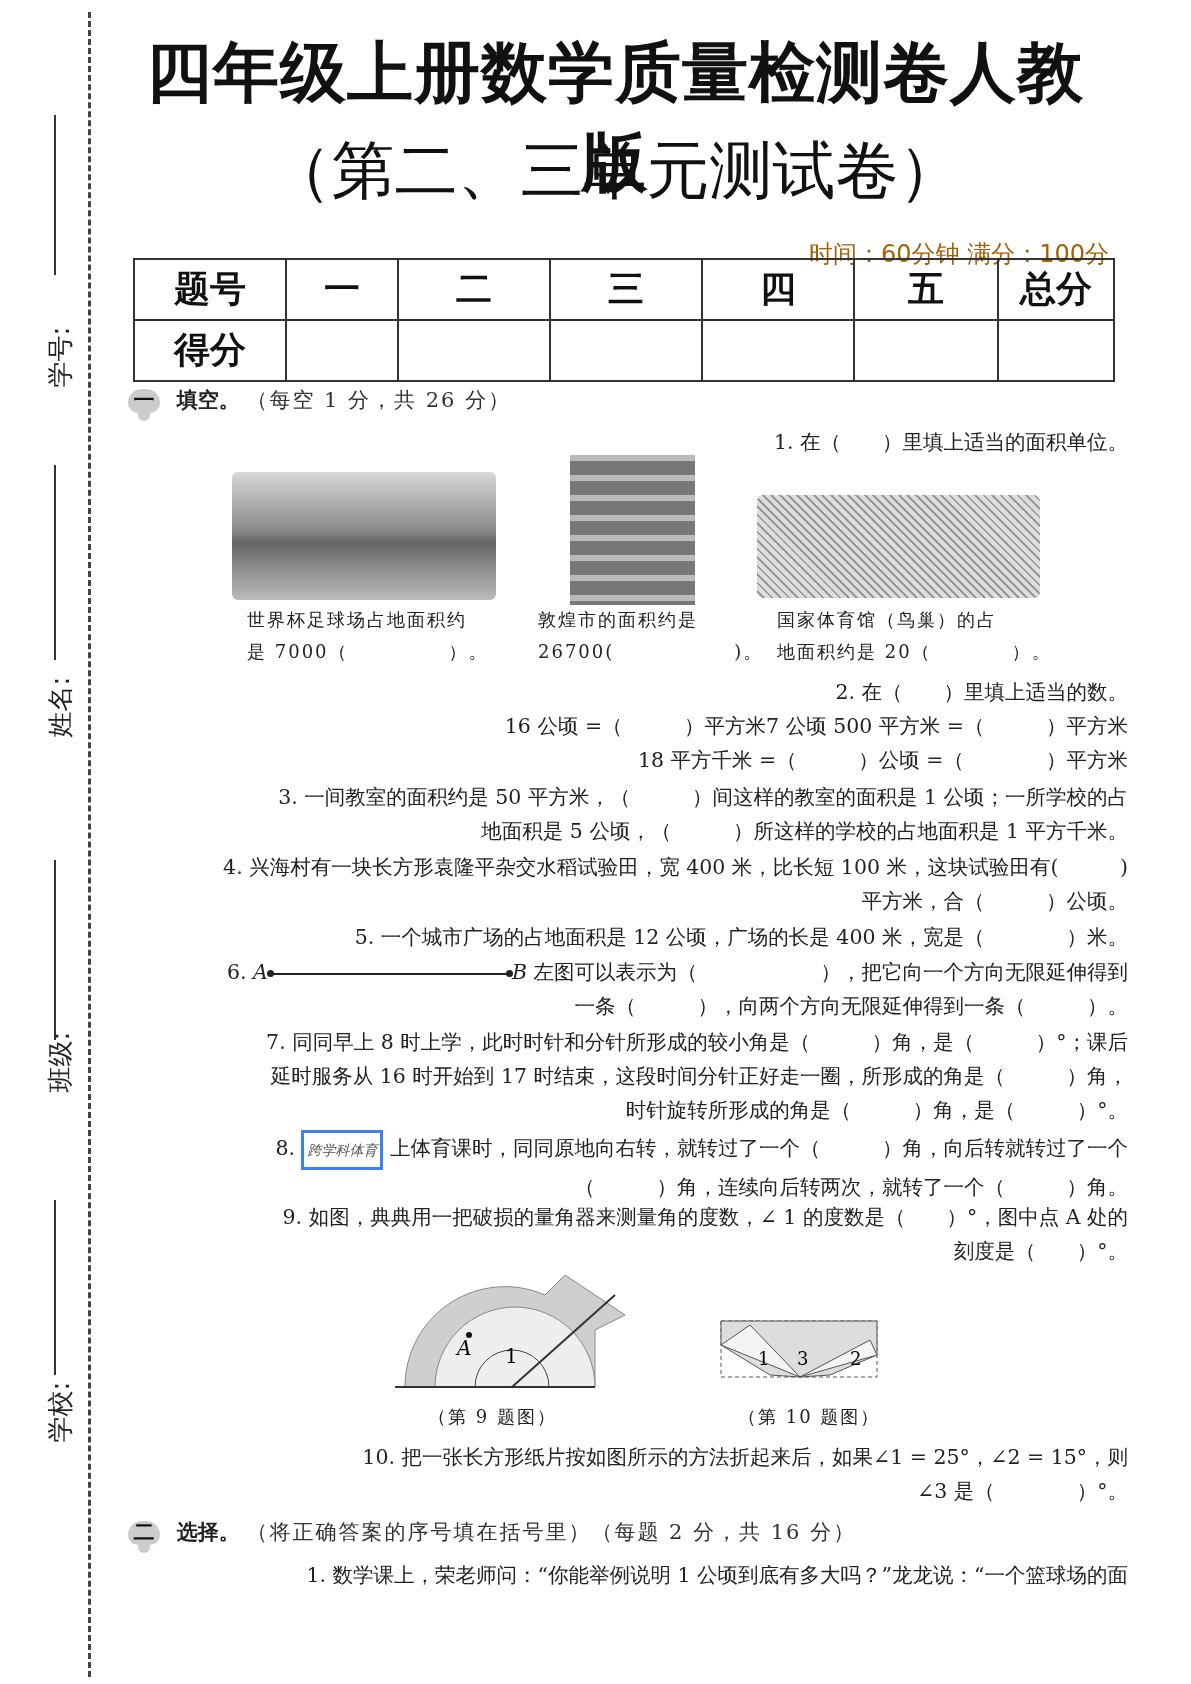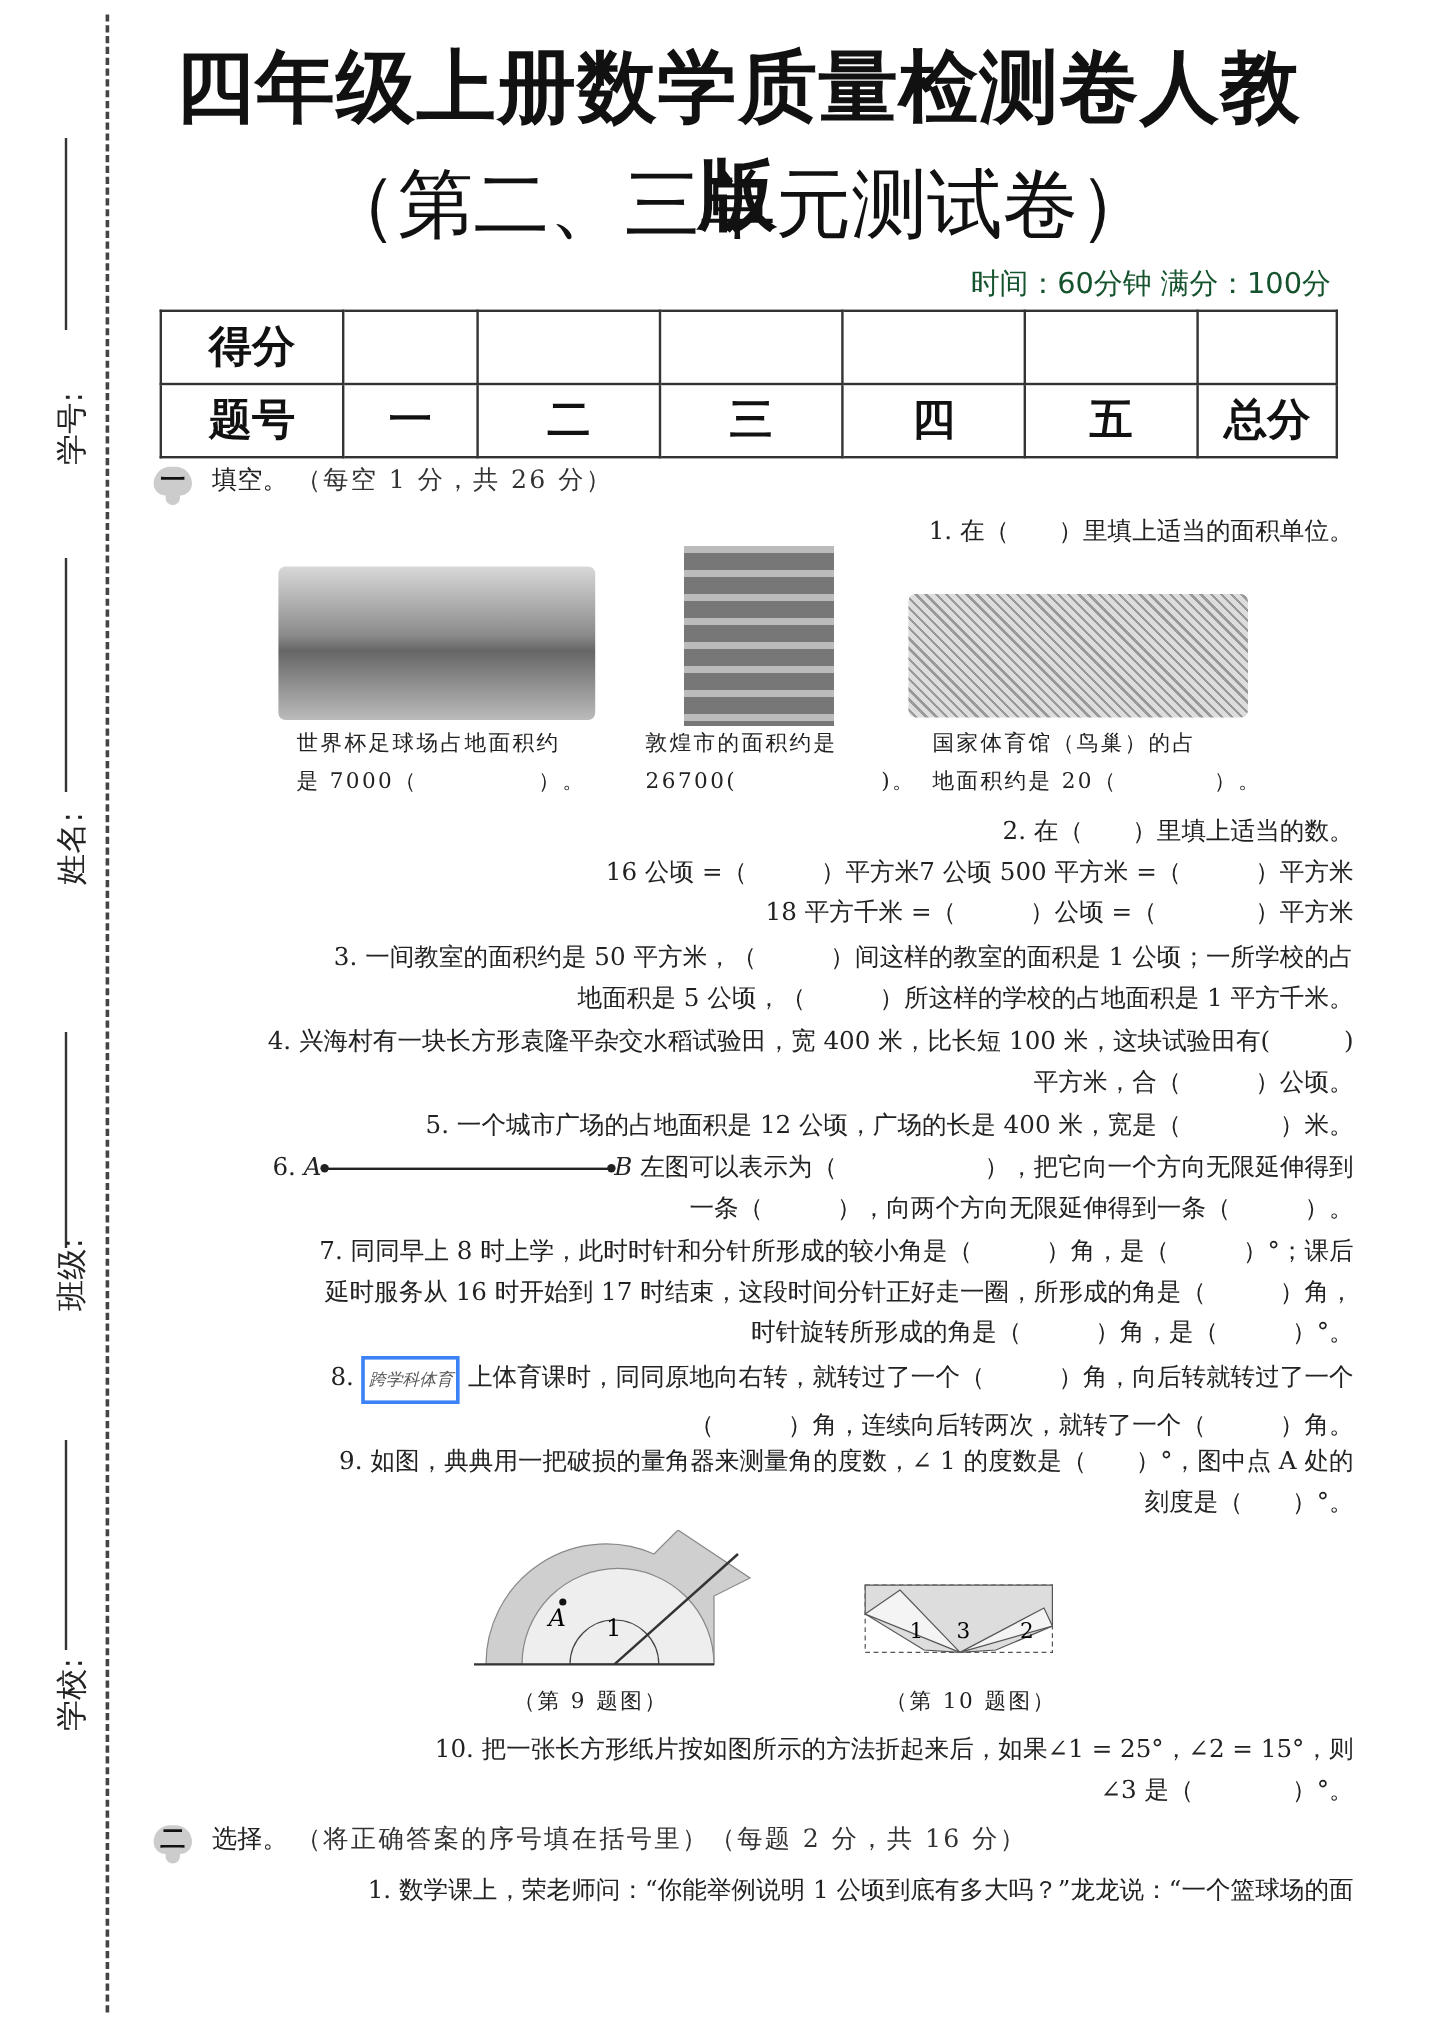--- a/index.html
+++ b/index.html
@@ -10,31 +10,31 @@
   .cut-line { position:absolute; left:88px; top:12px; height:1665px; width:0;
               border-left:3px dashed #444; }
   .bind-label { position:absolute; left:30px; transform:rotate(-90deg); transform-origin:center;
                 font-family:"DejaVu Sans", sans-serif; font-size:26px; color:#222; white-space:nowrap; width:60px; text-align:center; }
   .bind-line { position:absolute; left:54px; width:2px; background:#333; }
 
   .title { position:absolute; left:130px; top:28px; width:970px; text-align:center;
            font-family:Liberation Serif, serif; font-size:66px; font-weight:bold; letter-spacing:1px; color:#111; }
   .subtitle { position:absolute; left:130px; top:128px; width:970px; text-align:center;
               font-family:"DejaVu Sans", sans-serif; font-size:63px; color:#111; }
-  .meta { position:absolute; right:82px; top:220px; font-family:"DejaVu Sans", sans-serif; font-size:24px; color:#14532d;text-align:center; }
+  .meta { position:absolute; right:82px; top:238px; font-family:"DejaVu Sans", sans-serif; font-size:24px; color:#a16207;text-align:center; }
 
   table.score { position:absolute; left:133px; top:258px; width:982px; border-collapse:collapse; }
   table.score td { border:2px solid #333; height:57px; text-align:center;
                    font-family:"DejaVu Sans", sans-serif; font-size:36px; font-weight:bold; color:#111; }
 
   .section { position:absolute; left:128px; font-family:"DejaVu Sans", sans-serif; font-size:21px; }
   .sec-badge { display:inline-block; width:32px; height:24px; border-radius:14px 14px 10px 10px; background:#ccc;
                text-align:center; line-height:22px; font-weight:bold; margin-right:10px; color:#111; position:relative; }
   .sec-badge::after { content:""; position:absolute; left:10px; top:20px; width:12px; height:12px; background:#ccc; border-radius:0 0 6px 6px; }
-  .sec-title { font-weight:normal;text-align:center; }
+  .sec-title { font-weight:bold;text-align:center; }
   .sec-note { font-family:"DejaVu Serif", serif; color:#333; letter-spacing:2px; }
 
   .q { position:absolute; left:143px; width:985px; font-size:20.5px; line-height:34px; color:#222;text-align:right; }
   .q .indent { padding-left:30px; display:block; }
 
   .img { position:absolute; background:linear-gradient(#eee,#999 50%,#ccc); border-radius:6px; }
   .caption { position:absolute; font-size:18px; line-height:32px; letter-spacing:2px; color:#222; }
   .figcap { position:absolute; font-size:18px; color:#222; letter-spacing:2px;text-align:center; }
   .tag { display:inline-block; font-family:"DejaVu Sans", sans-serif; font-size:14px; border:3px solid #3b82f6; padding:0 3px; color:#555; font-style:italic; }
 </style>
@@ -55,36 +55,36 @@
 <div class="bind-line" style="top:1200px;height:175px"></div>
 <div class="bind-label" style="top:1395px">学校:</div>
 
 <div class="title">四年级上册数学质量检测卷人教版</div>
 <div class="subtitle">（第二、三单元测试卷）</div>
 <div class="meta">时间：60分钟  满分：100分</div>
 
 <table class="score">
   <tbody>
       <tr>
+    <td style="width:148px">题号</td>
+    <td style="width:108px">一</td>
+    <td style="width:148px">二</td>
+    <td style="width:148px">三</td>
+    <td style="width:148px">四</td>
+    <td style="width:140px">五</td>
+    <td>总分</td>
+  </tr>
+  <tr>
     <td>得分</td>
     <td></td>
     <td></td>
     <td></td>
     <td></td>
     <td></td>
     <td></td>
-  </tr>
-  <tr>
-    <td style="width:148px">题号</td>
-    <td style="width:108px">一</td>
-    <td style="width:148px">二</td>
-    <td style="width:148px">三</td>
-    <td style="width:148px">四</td>
-    <td style="width:140px">五</td>
-    <td>总分</td>
   </tr>
 </tbody>
   </table>
 
 <div class="section" style="top:386px">
   <span class="sec-badge">一</span>
   <span class="sec-title">填空。</span>
   <span class="sec-note">（每空 1 分，共 26 分）</span>
 </div>
 

